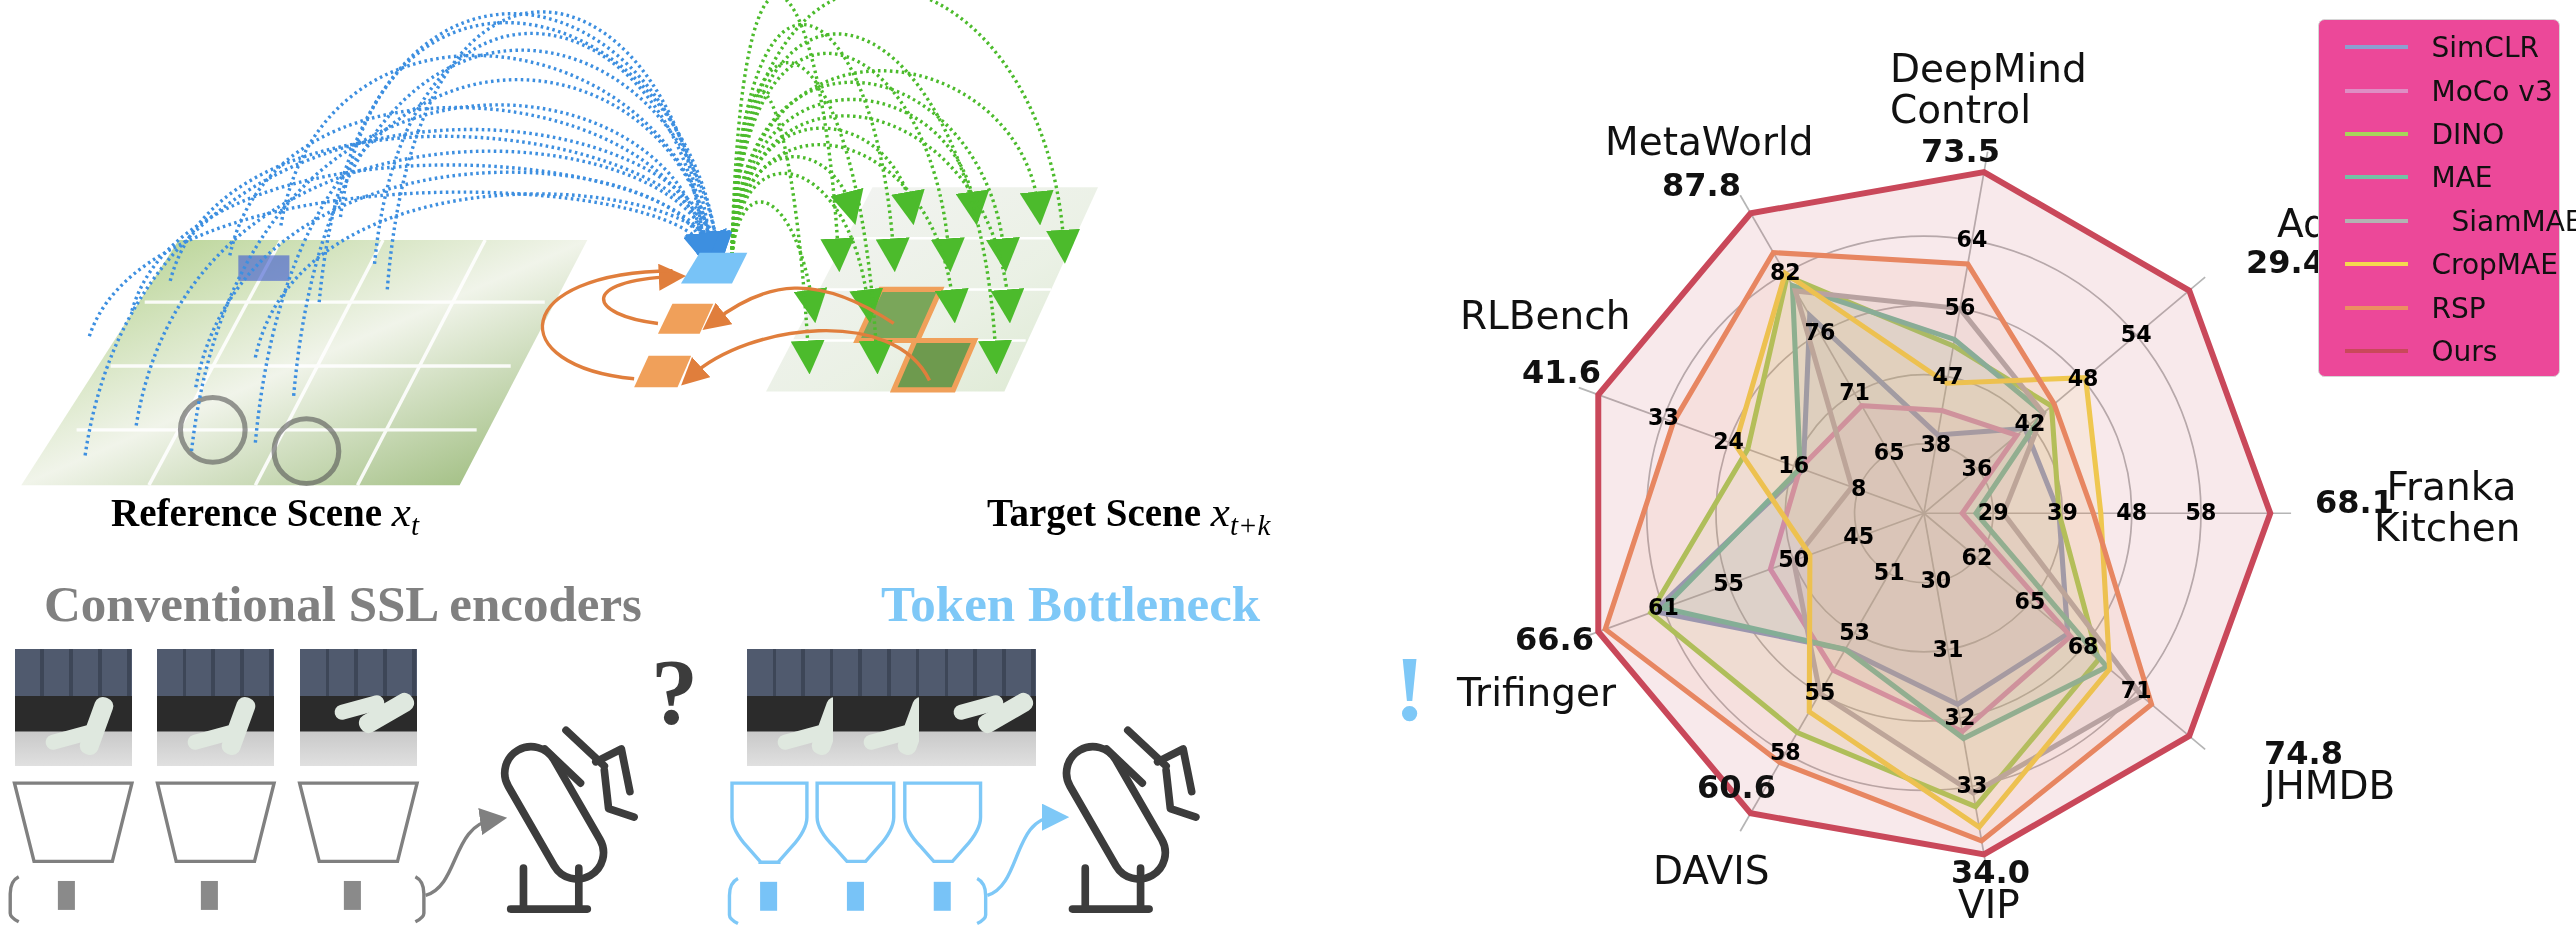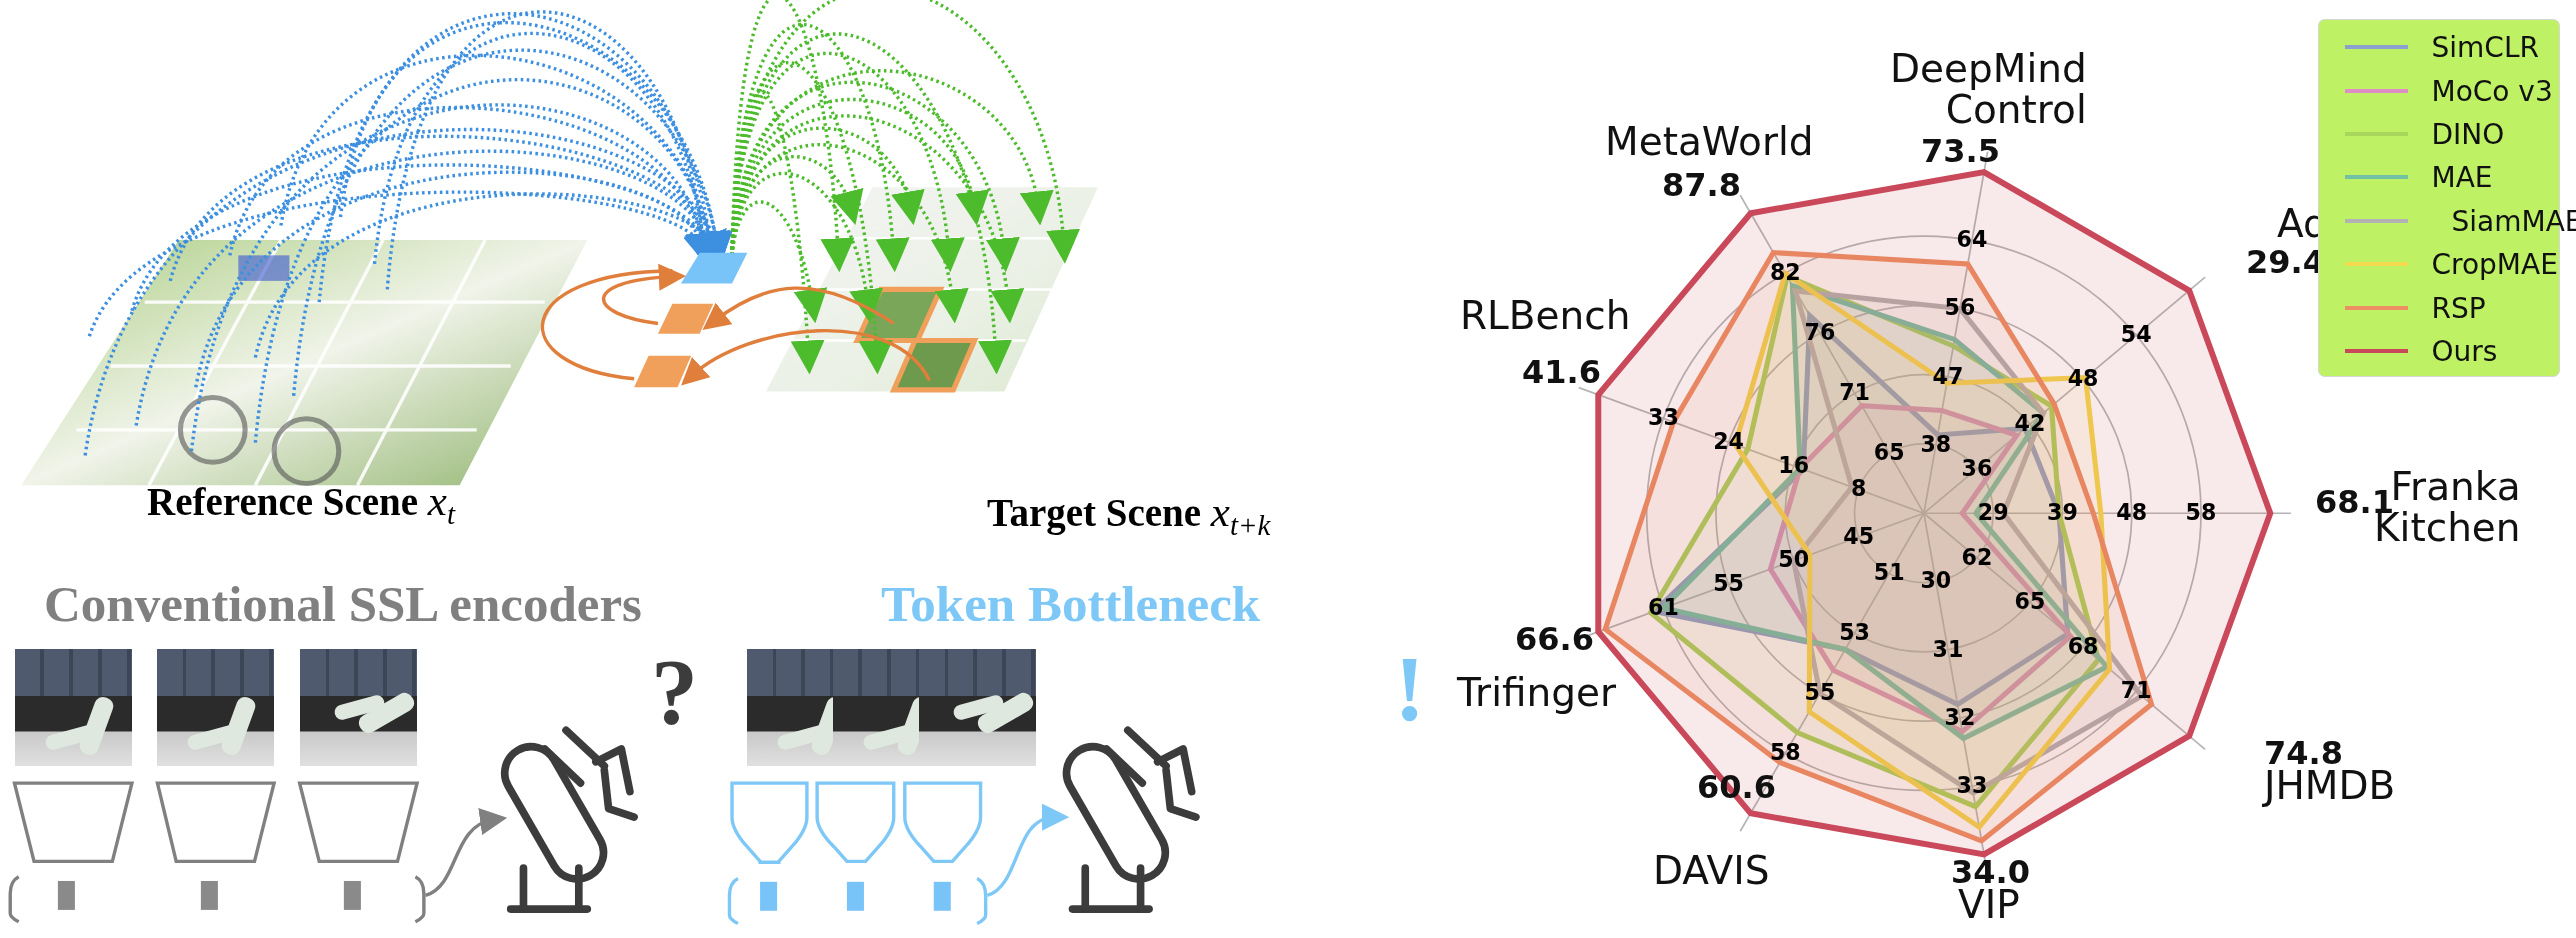--- a/index.html
+++ b/index.html
@@ -8,25 +8,25 @@
   #radar{position:absolute;left:1413px;top:0;width:1163px;height:938px;}
   .serif{font-family:"Liberation Serif","DejaVu Serif",serif;font-weight:bold;}
   .scene-label{position:absolute;font-size:39px;color:#000;white-space:nowrap;}
   .scene-label i{font-weight:normal;font-style:italic;font-size:43px;}
   .scene-label sub{font-size:29px;font-style:italic;font-weight:normal;}
   .section-title{position:absolute;font-size:51px;white-space:nowrap;}
   .thumb{position:absolute;width:117px;height:117px;background:linear-gradient(180deg,#4a5568 0%,#4a5568 30%,#2b2b2b 31%,#2b2b2b 70%,#c9c9c9 71%,#e0e0e0 100%);overflow:hidden;}
   .thumb .cab{position:absolute;left:0;top:0;width:100%;height:40%;background:repeating-linear-gradient(90deg,#505a6e 0 25.5px,#3d4657 25.5px 29px);}
   .thumb .arm{position:absolute;width:19px;height:60px;background:#dfe8df;border-radius:8.5px;left:72px;top:47px;transform:rotate(20deg);}
   .thumb .arm2{position:absolute;width:51px;height:15.3px;background:#dfe8df;border-radius:7.7px;left:30px;top:81px;transform:rotate(-15deg);}
-  .legend{position:absolute;left:905px;top:19px;width:240px;height:356px;border:1.7px solid #d6d6d6;border-radius:6.8px;background:#bef264;}
+  .legend{position:absolute;left:905px;top:19px;width:240px;height:356px;border:1.7px solid #d6d6d6;border-radius:6.8px;background:#ec4899;}
   .legend-item{position:absolute;left:25.5px;height:34px;display:flex;align-items:center;}
   .legend-item .sw{width:63px;height:4.3px;margin-right:24px;}
   .legend-item .lbl{font-size:28px;color:#111;}
-  .axis-name{position:absolute;font-size:39px;color:#111;white-space:nowrap;line-height:1.05;text-align:right;}
+  .axis-name{position:absolute;font-size:39px;color:#111;white-space:nowrap;line-height:1.05;text-align:left;}
   .axis-max{position:absolute;font-size:32px;font-weight:bold;color:#111;white-space:nowrap;}
 </style>
 </head>
 <body>
 
 <div id="left">
   <svg id="left-svg" width="1447" height="938" viewBox="0 0 1700 1102">
     <defs>
       <marker id="arrBlue" markerWidth="10" markerHeight="10" refX="5" refY="5" orient="auto" markerUnits="strokeWidth">
         <path d="M0,0 L10,5 L0,10 z" fill="#3d8fe0"></path>
@@ -168,21 +168,21 @@
     <g id="robot-tb" transform="translate(1240,0)" fill="none" stroke="#3c3c3c" stroke-width="9" stroke-linecap="round" stroke-linejoin="round">
       <path d="M20,1068 L110,1068"></path>
       <path d="M35,1068 L35,1020 M100,1068 L100,1020"></path>
       <rect x="40" y="870" width="62" height="170" rx="31" transform="rotate(-30 71 955)"></rect>
       <path d="M85,858 L130,900 M102,920 L60,880"></path>
       <path d="M120,895 L150,880 L160,930 M130,905 L135,950 L165,960"></path>
     </g>
   </svg>
 
   
-  <div class="scene-label serif" style="left:111px;top:476px;margin-left:36px;">
+  <div class="scene-label serif" style="left:111px;top:487px;">
     <span>Reference Scene</span>
     <i>x</i><sub>t</sub>
   </div>
   <div class="scene-label serif" style="left:962px;top:487px;margin-left:25px;">
     <span>Target Scene</span>
     <i>x</i><sub>t+k</sub>
   </div>
   <div class="section-title serif" style="left:44px;top:575px;color:#808080;">Conventional SSL encoders</div>
   <div class="section-title serif" style="left:881px;top:575px;color:#7ec8f7;">Token Bottleneck</div>
   <div class="section-title serif" style="left:651px;top:637px;font-size:94px;color:#3c3c3c;">?</div>

